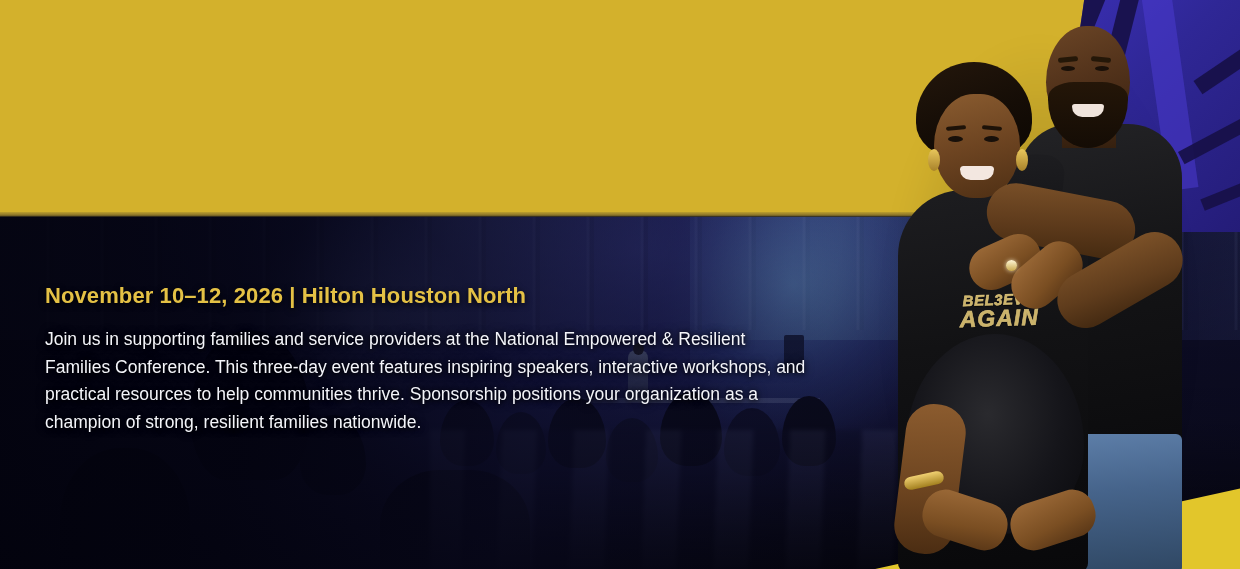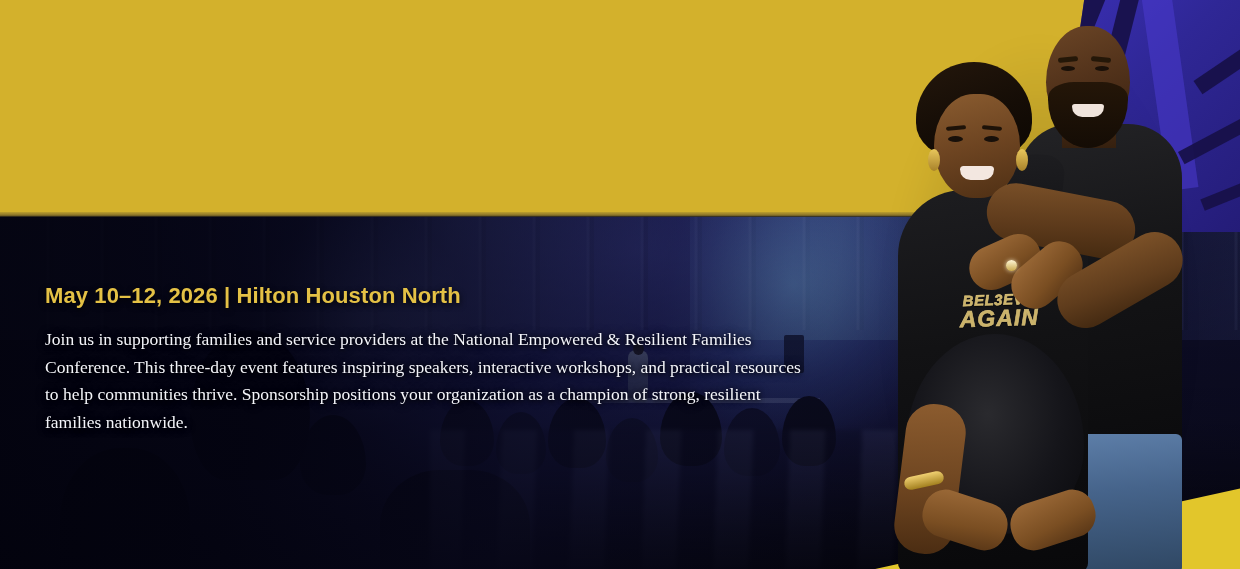--- a/index.html
+++ b/index.html
@@ -290,21 +290,20 @@
     margin-top:5px;
     font-size:22px; font-weight:bold; color:#e4c145;
     letter-spacing:0.1px;
     text-shadow:0 2px 6px rgba(0,0,0,.9);
   }
   .body-copy {
     margin-top:17px;
     font-size:17.5px; line-height:1.58; color:#f4f5fa;
     max-width:762px;
     text-shadow:0 1px 4px rgba(0,0,0,.95), 0 0 10px rgba(0,0,0,.7);
-    font-family:Liberation Serif, serif;
   }
 </style>
 </head>
 <body>
 
 <div id="banner">
 
   <div class="bg-photo">
     <div class="bg-base"></div>
     <div class="drapes"></div>
@@ -385,17 +384,17 @@
 
     <div class="fig w-arm"></div>
     <div class="fig bracelet"></div>
     <div class="fig m-arm-r"></div>
     <div class="fig hand h1"></div>
     <div class="fig hand h2"></div>
   </div>
 
 
   <div class="copy-wrap">
-    <div class="dateline">May 10–12, 2026 | Hilton Houston North</div>
+    <div class="dateline">November 10–12, 2026 | Hilton Houston North</div>
     <div class="body-copy">Join us in supporting families and service providers at the National Empowered &amp; Resilient Families Conference. This three-day event features inspiring speakers, interactive workshops, and practical resources to help communities thrive. Sponsorship positions your organization as a champion of strong, resilient families nationwide.</div>
   </div>
 
 </div>
 
 </body></html>

